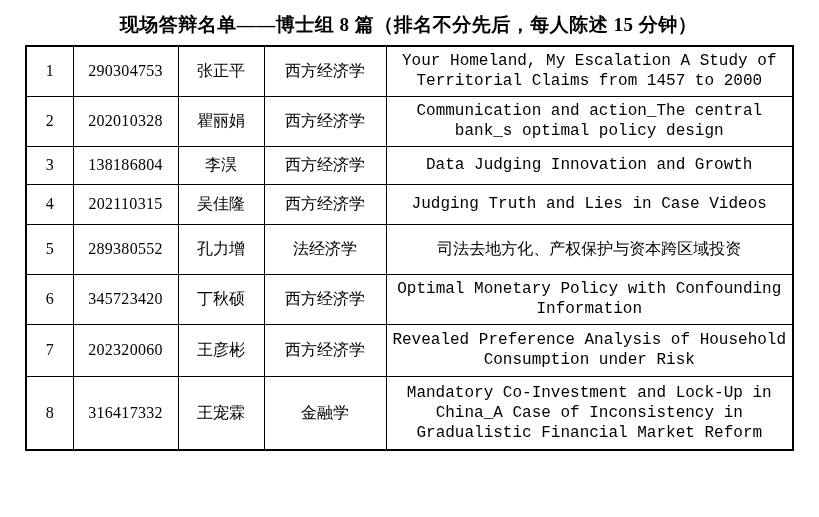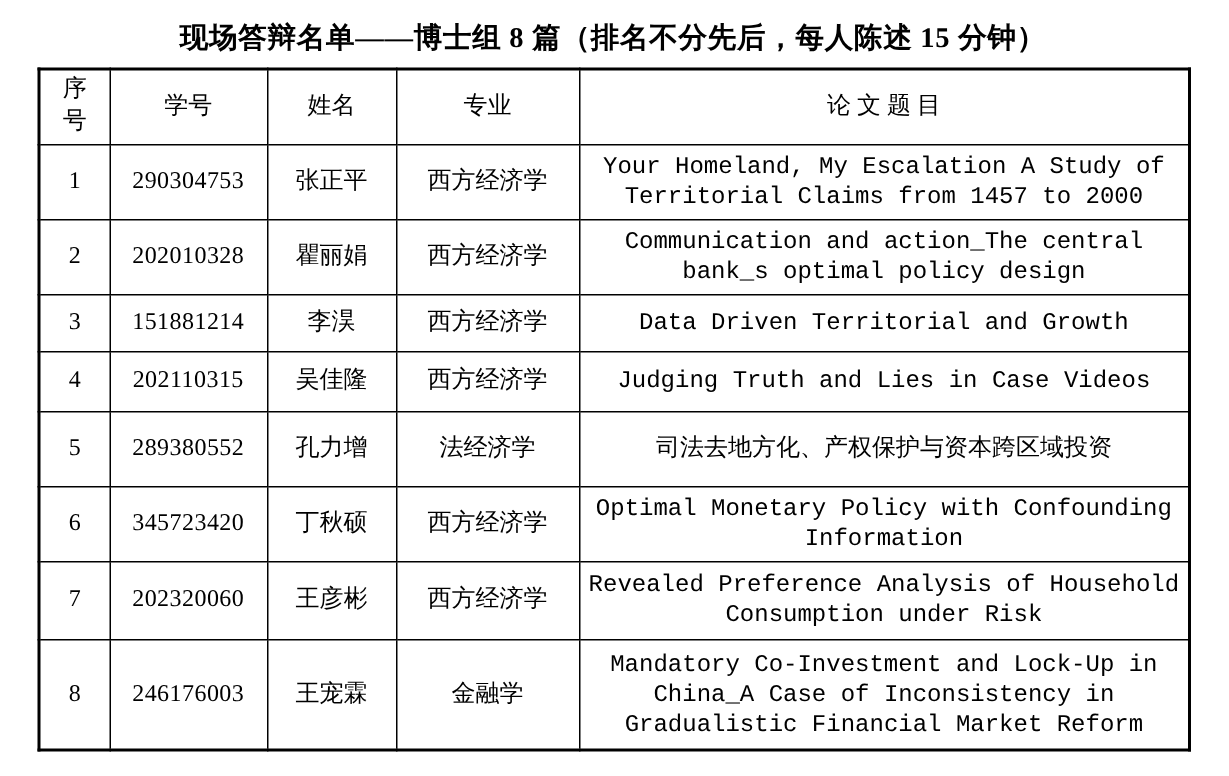--- a/index.html
+++ b/index.html
@@ -77,47 +77,40 @@
 
   <table class="roster">
     <colgroup>
       <col class="c-seq">
         <col class="c-id">
         <col class="c-name">
         <col class="c-maj">
         <col class="c-the">
     </colgroup>
     <tbody>
-        <tr class="hdr" style="height:50px;">
-      <th><span class="seq-wrap">序号</span></th>
-      <th>学号</th>
-      <th>姓名</th>
-      <th>专业</th>
-      <th>论 文 题 目</th>
-    </tr>
     <tr style="height:50px;">
       <td class="seq">1</td>
       <td class="sid">290304753</td>
       <td>张正平</td>
       <td>西方经济学</td>
       <td class="thesis">Your Homeland, My Escalation A Study of Territorial Claims from 1457 to 2000</td>
     </tr>
     <tr style="height:50px;">
       <td class="seq">2</td>
       <td class="sid">202010328</td>
       <td>瞿丽娟</td>
       <td>西方经济学</td>
       <td class="thesis">Communication and action_The central bank_s optimal policy design</td>
     </tr>
     <tr style="height:38px;">
       <td class="seq">3</td>
-      <td class="sid">151881214</td>
+      <td class="sid">138186804</td>
       <td>李淏</td>
       <td>西方经济学</td>
-      <td class="thesis">Data Driven Territorial and Growth</td>
+      <td class="thesis">Data Judging Innovation and Growth</td>
     </tr>
     <tr style="height:40px;">
       <td class="seq">4</td>
       <td class="sid">202110315</td>
       <td>吴佳隆</td>
       <td>西方经济学</td>
       <td class="thesis">Judging Truth and Lies in Case Videos</td>
     </tr>
     <tr style="height:50px;">
       <td class="seq">5</td>
@@ -135,21 +128,21 @@
     </tr>
     <tr style="height:52px;">
       <td class="seq">7</td>
       <td class="sid">202320060</td>
       <td>王彦彬</td>
       <td>西方经济学</td>
       <td class="thesis">Revealed Preference Analysis of Household Consumption under Risk</td>
     </tr>
     <tr style="height:74px;">
       <td class="seq">8</td>
-      <td class="sid">246176003</td>
+      <td class="sid">316417332</td>
       <td>王宠霖</td>
       <td>金融学</td>
       <td class="thesis">Mandatory Co-Investment and Lock-Up in China_A Case of Inconsistency in Gradualistic Financial Market Reform</td>
     </tr>
   </tbody>
     </table>
 
 </div>
 
 </body></html>

